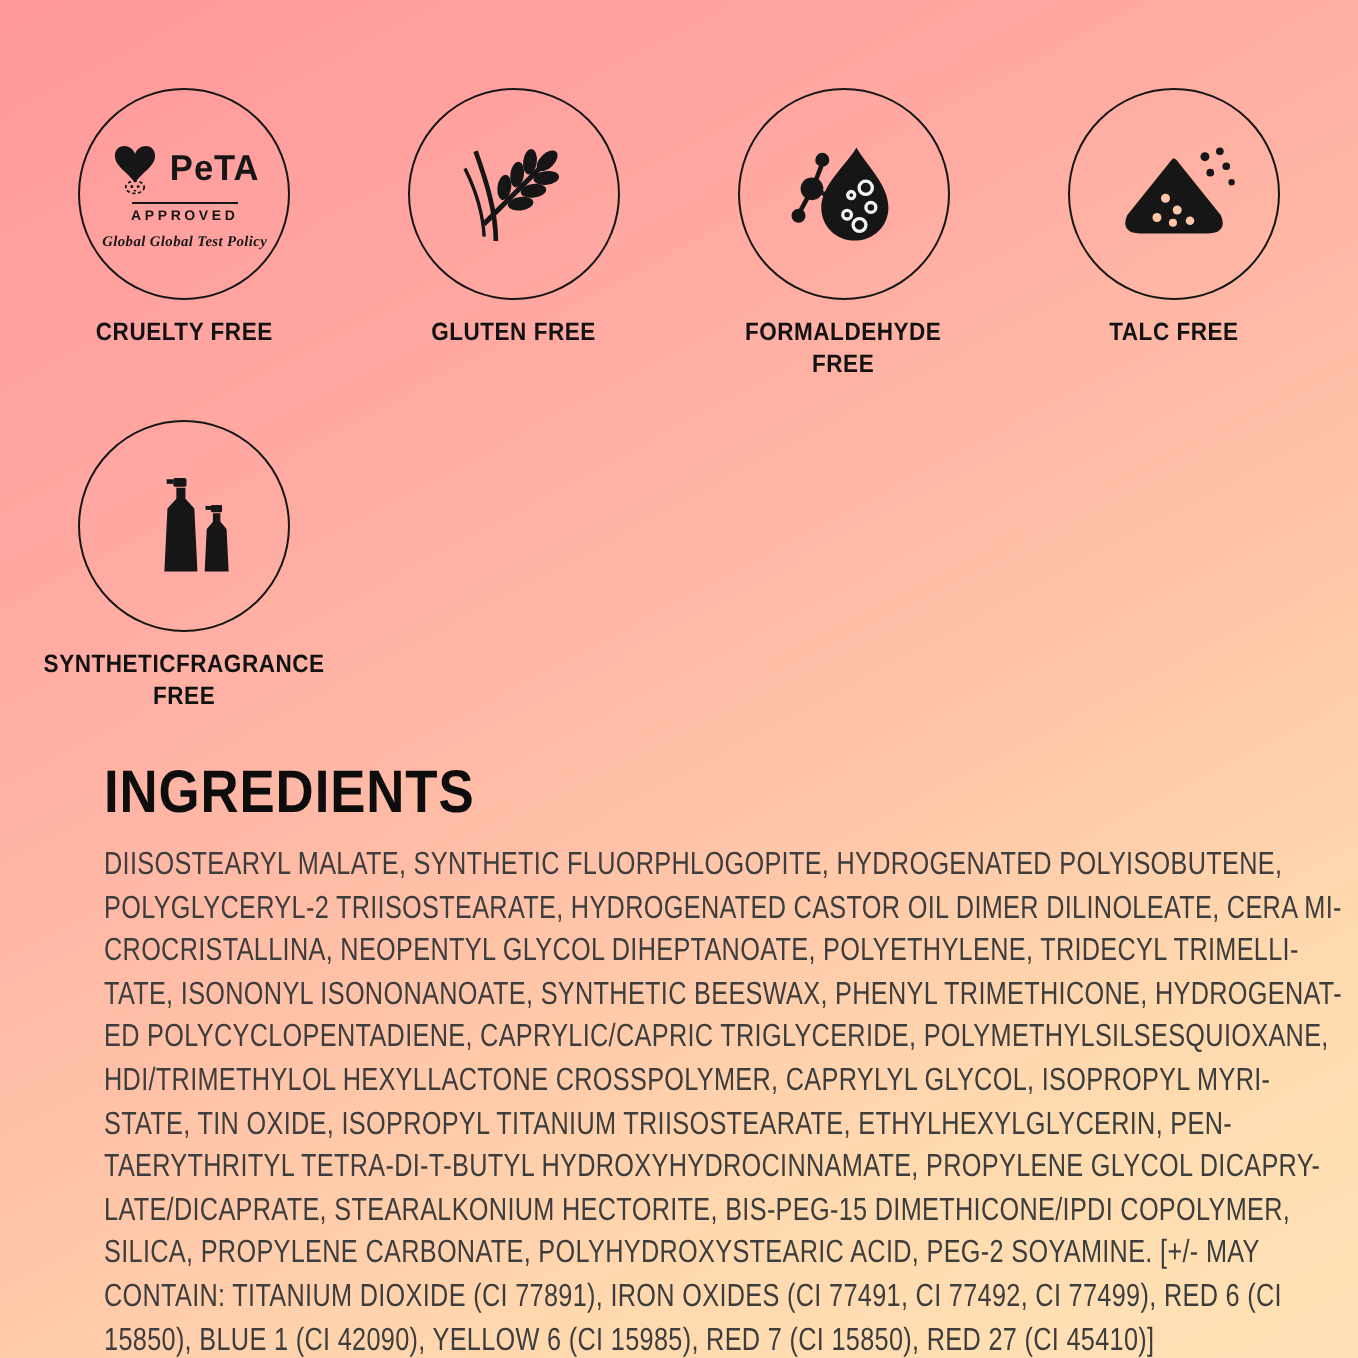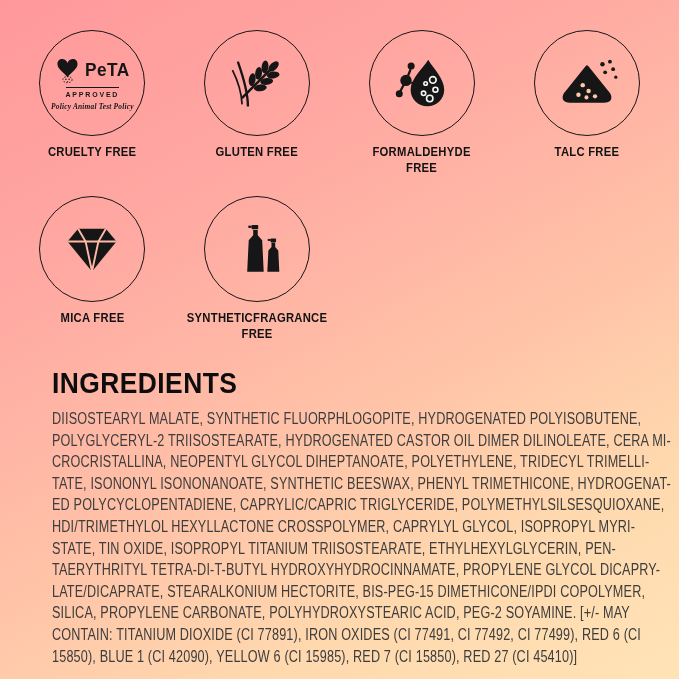--- a/index.html
+++ b/index.html
@@ -3,21 +3,21 @@
 <meta charset="utf-8">
 <style>
   html,body{margin:0;padding:0;background:#888;}
   .page{
     position:relative;width:679px;height:679px;overflow:hidden;
     background:linear-gradient(152deg,#ff989b 0%,#ffa8a2 28%,#ffc0a7 55%,#ffd8ae 78%,#ffe3b6 100%);
     font-family:"Liberation Sans",sans-serif;color:#161616;
   }
   .badges{
     display:grid;grid-template-columns:repeat(4,1fr);
-    padding:30px 10px 0 10px;row-gap:20px;justify-items:center;
+    padding:44px 10px 0 10px;row-gap:20px;justify-items:center;
   }
   .badge{display:flex;flex-direction:column;align-items:center;width:100%;}
   .circle{
     width:104px;height:104px;border:1.7px solid #161616;border-radius:50%;
     display:flex;align-items:center;justify-content:center;flex:0 0 auto;
   }
   .badge-label{
     margin-top:9px;font-size:12.5px;font-weight:700;line-height:15.5px;
     letter-spacing:.3px;text-align:center;white-space:pre-line;
     transform:scaleX(.9);color:#121212;
@@ -63,21 +63,21 @@
                 <path fill="#161616" d="M13 8 C11.2 2.2 2.2 2.6 3 9.8 C3.6 14.6 9.6 17.4 13 22.4 C16.4 17.4 22.4 14.6 23 9.8 C23.8 2.6 14.8 2.2 13 8 Z"></path>
                 <ellipse cx="13" cy="24.6" rx="4.6" ry="3.1" fill="none" stroke="#161616" stroke-width="0.9" stroke-dasharray="1.6 1.3"></ellipse>
                 <circle cx="11.4" cy="24.2" r="0.75" fill="#161616"></circle>
                 <circle cx="14.6" cy="24.2" r="0.75" fill="#161616"></circle>
                 <path d="M12.2 26 L13.8 26 L13 27 Z" fill="#161616"></path>
               </svg>
             </span>
             <span class="peta-brand">PeTA</span>
           </div>
           <div class="peta-approved">APPROVED</div>
-          <div class="peta-policy">Policy Animal Test Policy</div>
+          <div class="peta-policy">Global Global Test Policy</div>
         </div>
       </div>
       <div class="badge-label">CRUELTY FREE</div>
     </div>
 
     <div class="badge">
       <div class="circle">
         <span>
           <svg width="64" height="64" viewBox="0 0 60 60">
             <g fill="#161616">
@@ -149,35 +149,20 @@
               <circle cx="47" cy="20" r="1.8"></circle>
               <circle cx="54.5" cy="17" r="1.8"></circle>
               <circle cx="57" cy="24.5" r="1.5"></circle>
             </g>
           </svg>
         </span>
       </div>
       <div class="badge-label">TALC FREE</div>
     </div>
 
-    <div class="badge">
-      <div class="circle">
-        <span>
-          <svg width="64" height="64" viewBox="0 0 60 60">
-            <path fill="#161616" d="M30 51 L7 23 L17 11 L43 11 L53 23 Z"></path>
-            <g stroke="#ffb9a6" stroke-width="1.8" fill="none">
-              <line x1="7" y1="23" x2="53" y2="23"></line>
-              <path d="M17 11 L24 23 L30 51"></path>
-              <path d="M43 11 L36 23 L30 51"></path>
-            </g>
-          </svg>
-        </span>
-      </div>
-      <div class="badge-label">MICA FREE</div>
-    </div>
 
     <div class="badge">
       <div class="circle">
         <span>
           <svg width="62" height="62" viewBox="0 0 60 60">
             <g fill="#161616">
               <path d="M20.5 52 L22 21.5 L26.3 16.8 L26.3 11.5 L30.7 11.5 L30.7 16.8 L35 21.5 L36.5 52 Z"></path>
               <rect x="24.8" y="6.8" width="6.4" height="4.2" rx="0.8"></rect>
               <rect x="21.6" y="7.4" width="3.2" height="2.2"></rect>
               <path d="M40 52 L41 31.5 L44 28 L44 23.8 L47.6 23.8 L47.6 28 L50.6 31.5 L51.6 52 Z"></path>

